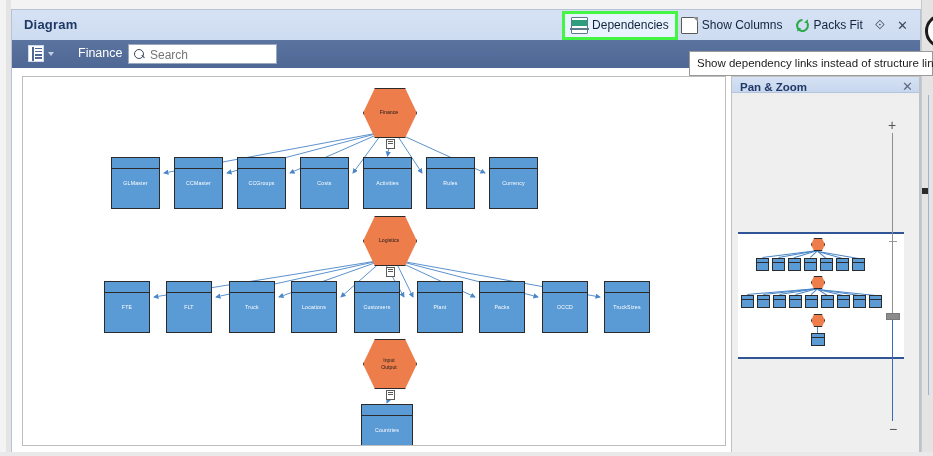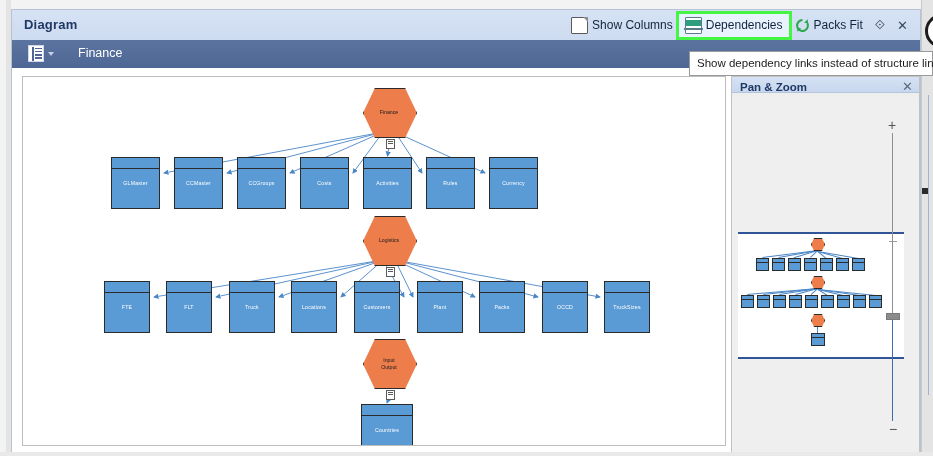--- a/index.html
+++ b/index.html
@@ -115,28 +115,28 @@
   <div class="outer-left"></div>
   <div class="outer-left2"></div>
 
   <div class="panel">
 
     <div class="titlebar">
       <div class="title-text">Diagram</div>
 
       <div class="tb-actions">
 
+        <div class="tb-btn hl">
+          <span class="tb-ico ico-dep"></span>
+          <span>Dependencies</span>
+        </div>
+
         <div class="tb-btn">
           <span class="tb-ico ico-page"></span>
           <span>Show Columns</span>
-        </div>
-
-        <div class="tb-btn hl">
-          <span class="tb-ico ico-dep"></span>
-          <span>Dependencies</span>
         </div>
 
         <div class="tb-btn">
           <span class="tb-ico">
             <svg width="15" height="15" viewBox="0 0 16 16">
               <path d="M8 2.2a5.8 5.8 0 1 0 5.2 3.2" fill="none" stroke="#2aa84a" stroke-width="2.2"></path>
               <path d="M13.6 1.2l.3 4.4-4.3-.6z" fill="#2aa84a"></path>
               <path d="M2.6 14.6l-.4-4.4 4.3.7z" fill="#2aa84a"></path>
             </svg>
           </span>
@@ -145,20 +145,24 @@
 
         <div class="tb-mini">⟐</div>
         <div class="tb-mini">✕</div>
       </div>
     </div>
 
     <div class="toolbar">
       <div class="tl-list-ico"></div>
       <div class="tl-caret"></div>
       <div class="tl-design">Finance</div>
+      <div class="tl-search">
+        <span class="mag"></span>
+        <input type="text" placeholder="Search" style="">
+      </div>
     </div>
 
     <div class="canvas-wrap">
       <div class="canvas" id="canvas">
         <svg class="links" id="links" viewBox="0 0 702 368" preserveAspectRatio="none">
           <defs>
             <marker id="ar" markerWidth="6" markerHeight="6" refX="5" refY="3" orient="auto">
               <path d="M0,0 L6,3 L0,6 z" fill="#4a86c8"></path>
             </marker>
           </defs>

